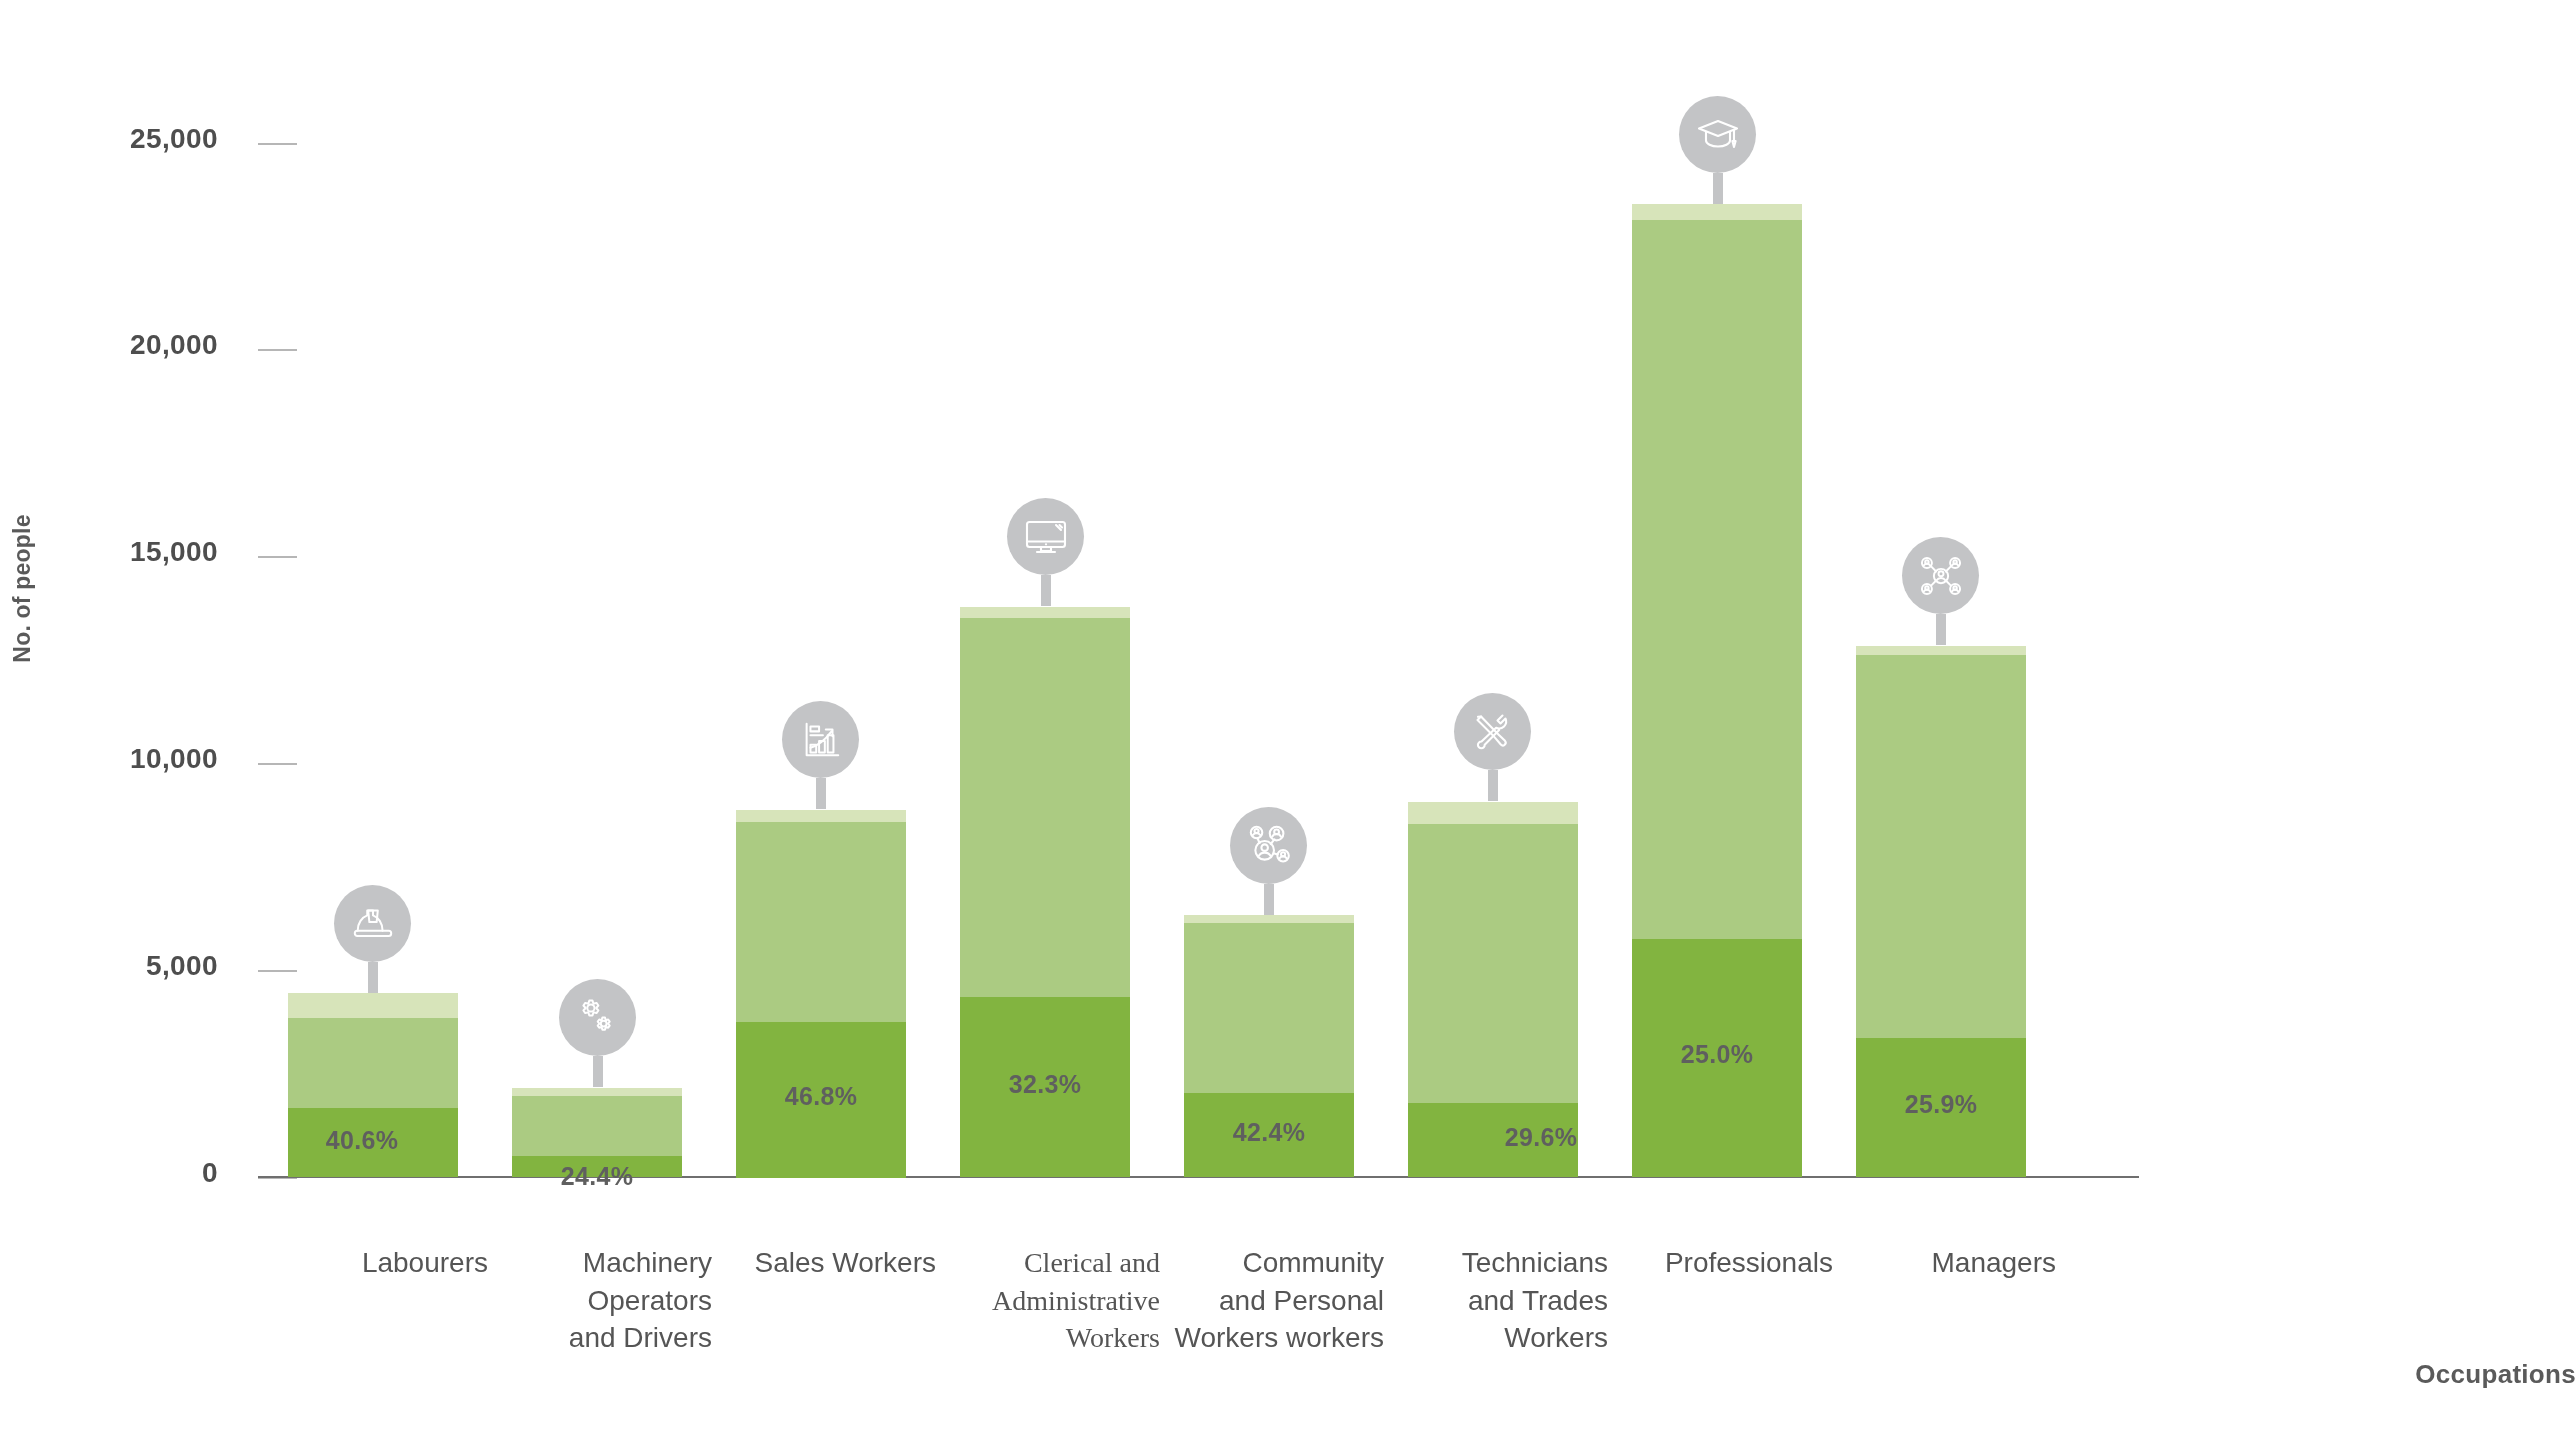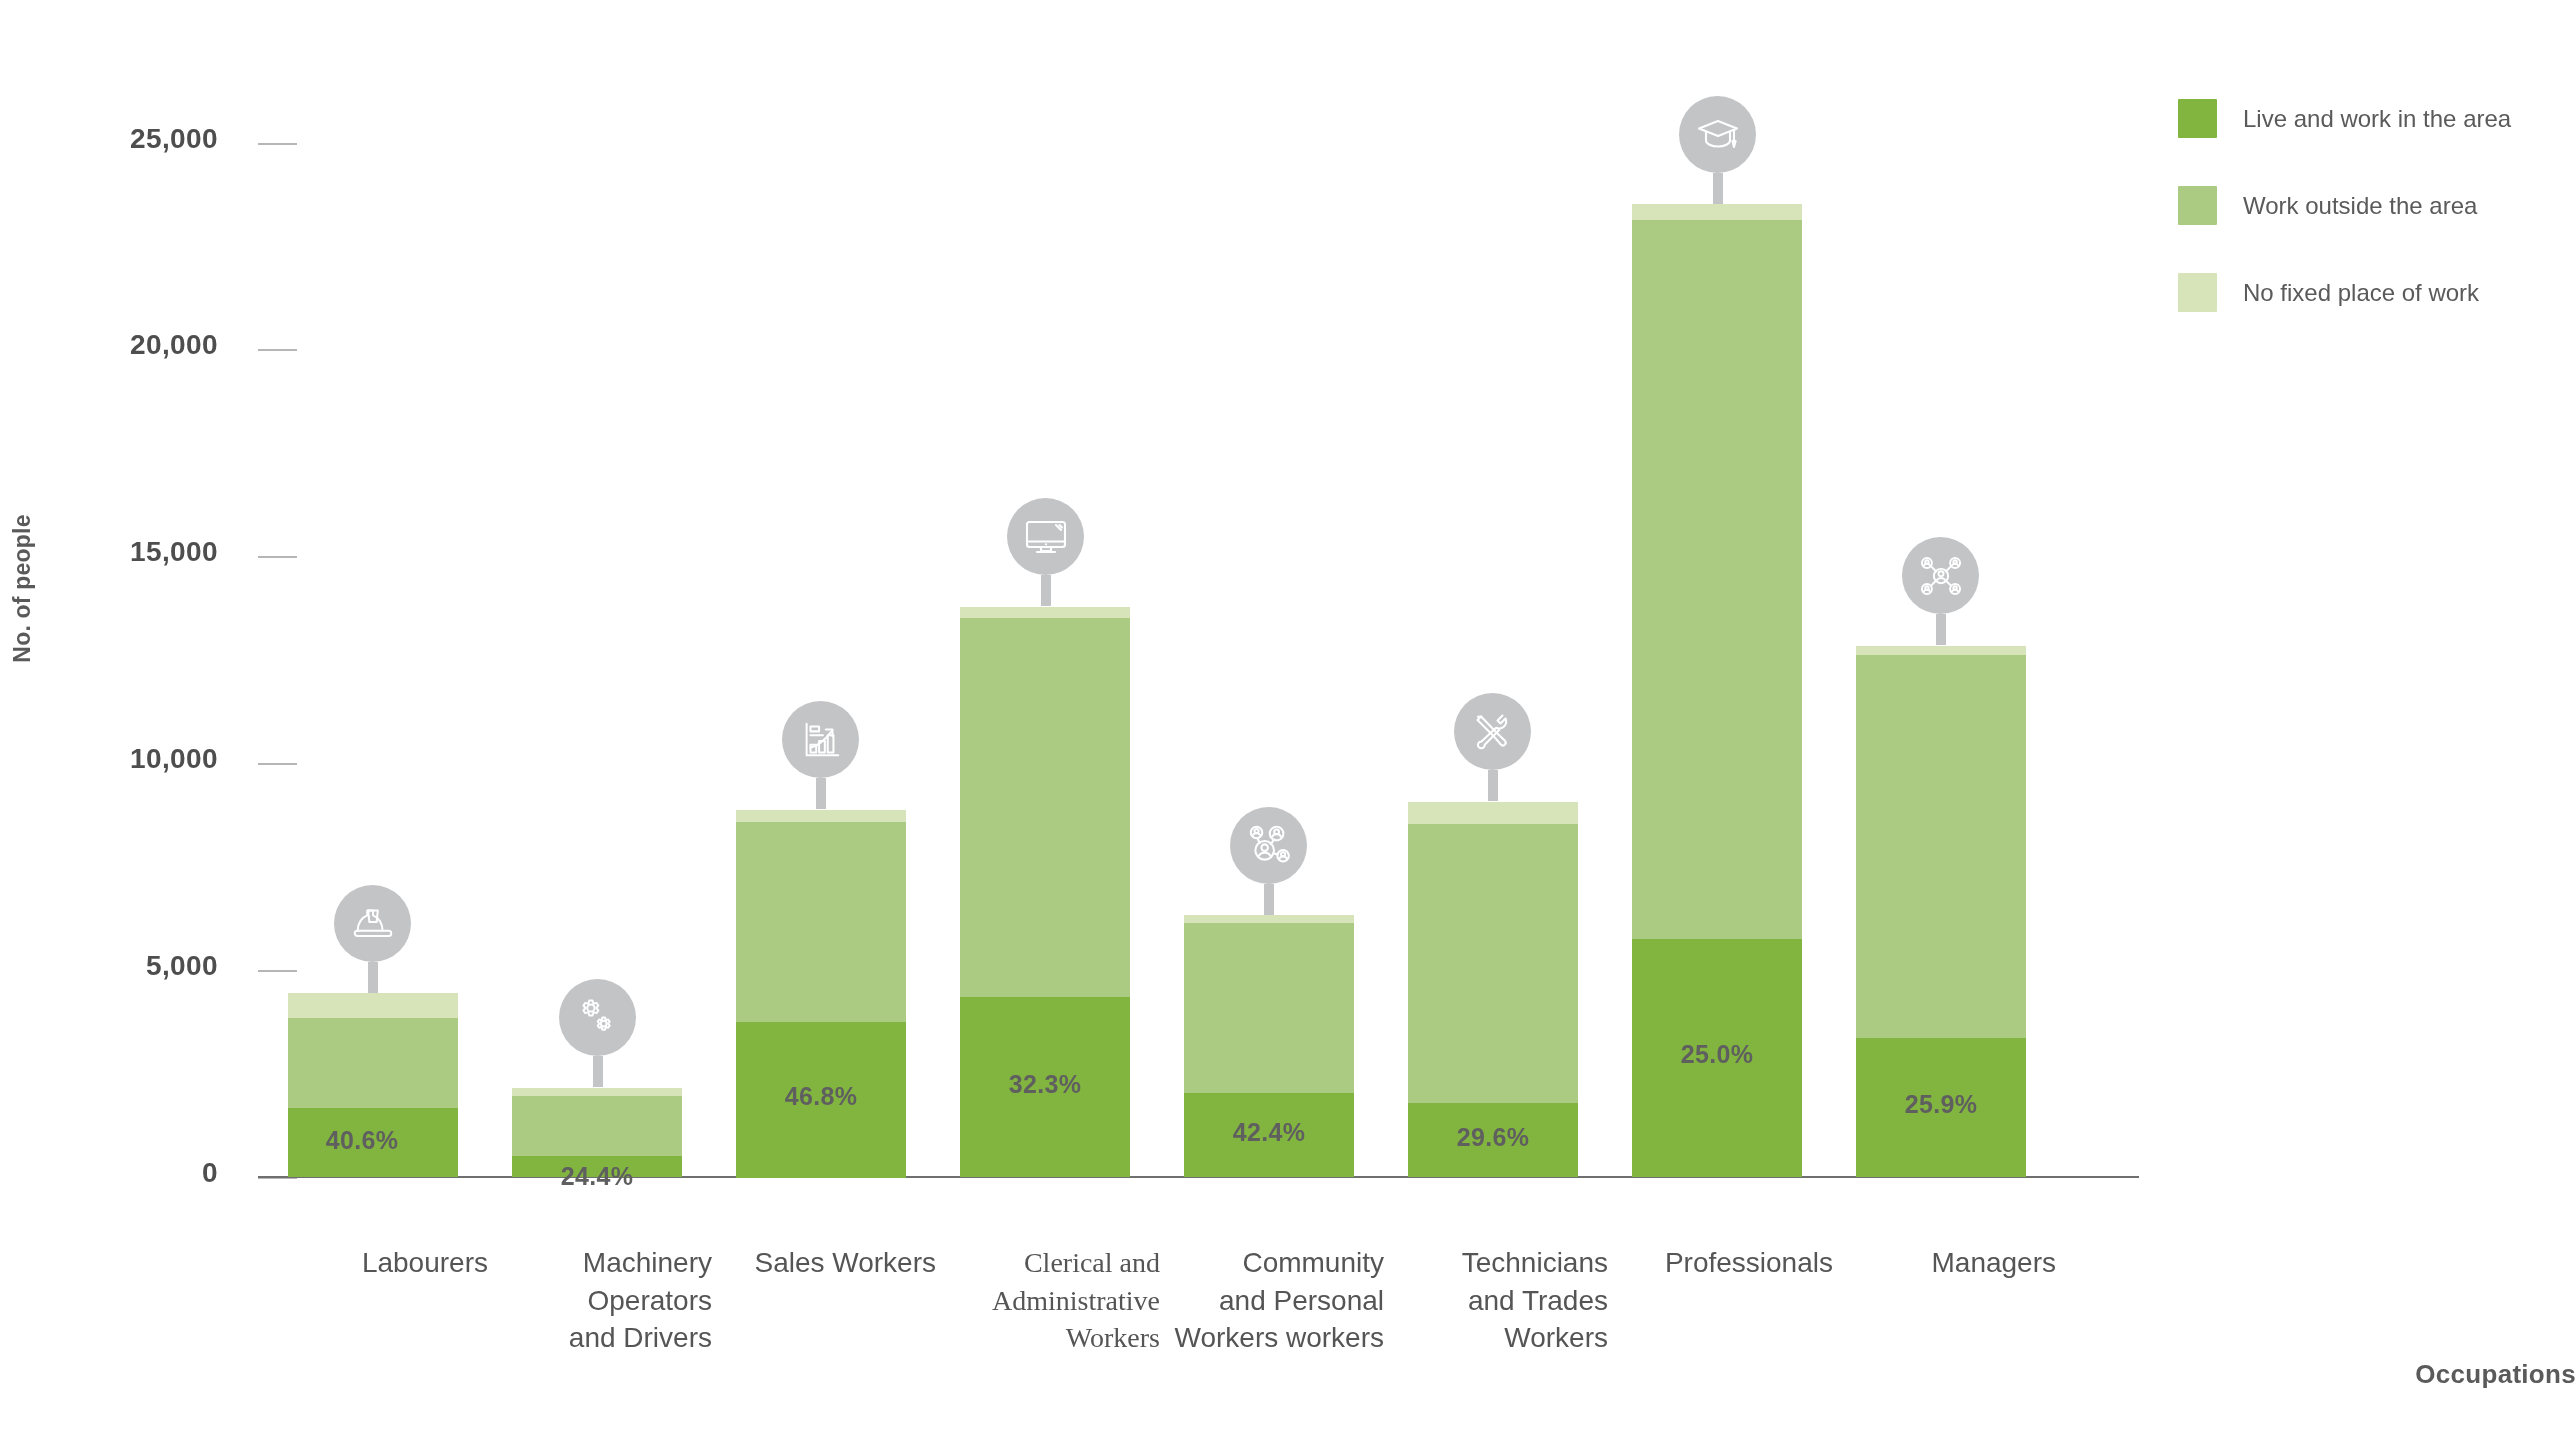--- a/index.html
+++ b/index.html
@@ -188,34 +188,20 @@
       </div>
       <div class="cat-label" style="left: 1826px; width: 230px;">
         <div>Managers</div>
       </div>
     </div>
 
   <div class="x-axis-title">
     <span id="x-axis-title-inner">Occupations</span>
   </div>
 
-  <div id="legend">
-      <div class="legend-row">
-        <div class="legend-swatch" style="background: rgb(130, 180, 64);"></div>
-        <div class="legend-text">Live and work in the area</div>
-      </div>
-      <div class="legend-row">
-        <div class="legend-swatch" style="background: rgb(171, 203, 130);"></div>
-        <div class="legend-text">Work outside the area</div>
-      </div>
-      <div class="legend-row">
-        <div class="legend-swatch" style="background: rgb(215, 228, 186);"></div>
-        <div class="legend-text">No fixed place of work</div>
-      </div>
-    </div>
 
 <div class="bar-group" style="left: 288px; width: 170px; top: 993px; height: 184px; position: absolute;">
       <div class="seg seg-nofixed" style="height: 24.6px;"></div>
       <div class="seg seg-outside" style="height: 90px;"></div>
       <div class="seg seg-live" style="height: 69px;"></div>
     </div>
     <div class="pct-label" style="left: 288px; width: 148px; top: 1126px;">40.6%</div>
     <div class="badge" style="left: 334px; top: 885px;">
       <div class="disc">
         <svg width="46" height="46" viewBox="0 0 48 48" fill="none" stroke="#ffffff" stroke-width="2.1" stroke-linejoin="round" stroke-linecap="round">
@@ -307,21 +293,21 @@
     <path d="M15.3 21.2l-2-4.6M25.6 22.2l3.4-4.3M28.2 30.6l3.8 1.2"></path>
   </svg>
       </div>
       <div class="stalk"></div>
     </div>
     <div class="bar-group" style="left: 1408px; width: 170px; top: 802px; height: 375px; position: absolute;">
       <div class="seg seg-nofixed" style="height: 22.3px;"></div>
       <div class="seg seg-outside" style="height: 279px;"></div>
       <div class="seg seg-live" style="height: 74px;"></div>
     </div>
-    <div class="pct-label" style="left: 1408px; width: 170px; top: 1123px;">29.6%</div>
+    <div class="pct-label" style="left: 1408px; width: 170px; top: 1123px; padding-left: 48px;">29.6%</div>
     <div class="badge" style="left: 1454px; top: 693px;">
       <div class="disc">
         <svg width="48" height="48" viewBox="0 0 48 48" fill="none" stroke="#ffffff" stroke-width="2.1" stroke-linejoin="round" stroke-linecap="round">
     <path d="M33.5 7.5l-5 5 3 3 5-5a7 7 0 0 1-9.4 9.2L12.5 33.5a3.4 3.4 0 1 0 3.2 3.2L30.2 22"></path>
     <path d="M12 8.5l-3.5 3.5 15.5 15.5a6.3 6.3 0 0 1 1.3 1.4l6.5 7.6a2.8 2.8 0 0 0 4.2-3.7l-7.1-6.9a6 6 0 0 1-1.4-1.3z"></path>
     <path d="M9 8.8l3.2-.3"></path>
   </svg>
       </div>
       <div class="stalk"></div>
     </div>

